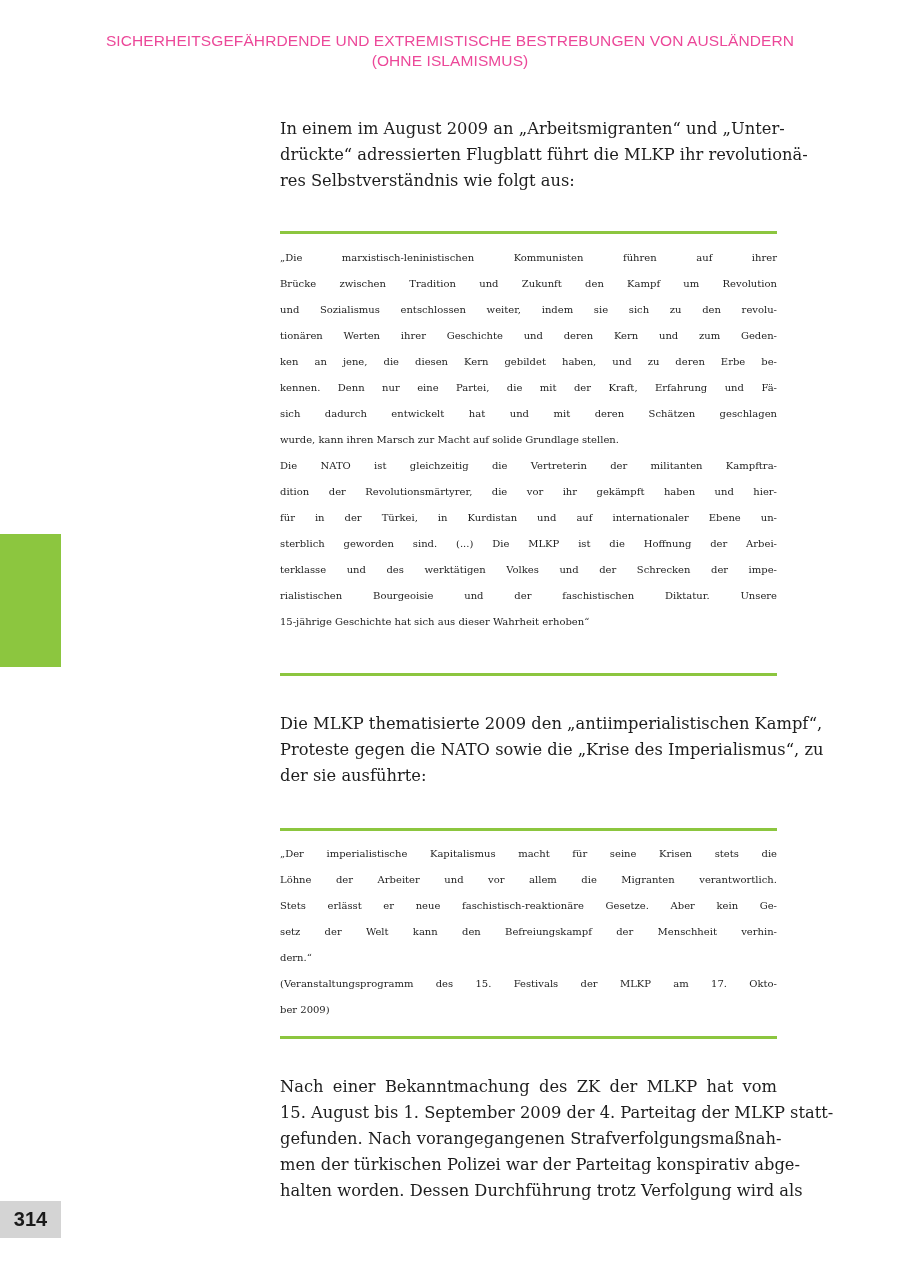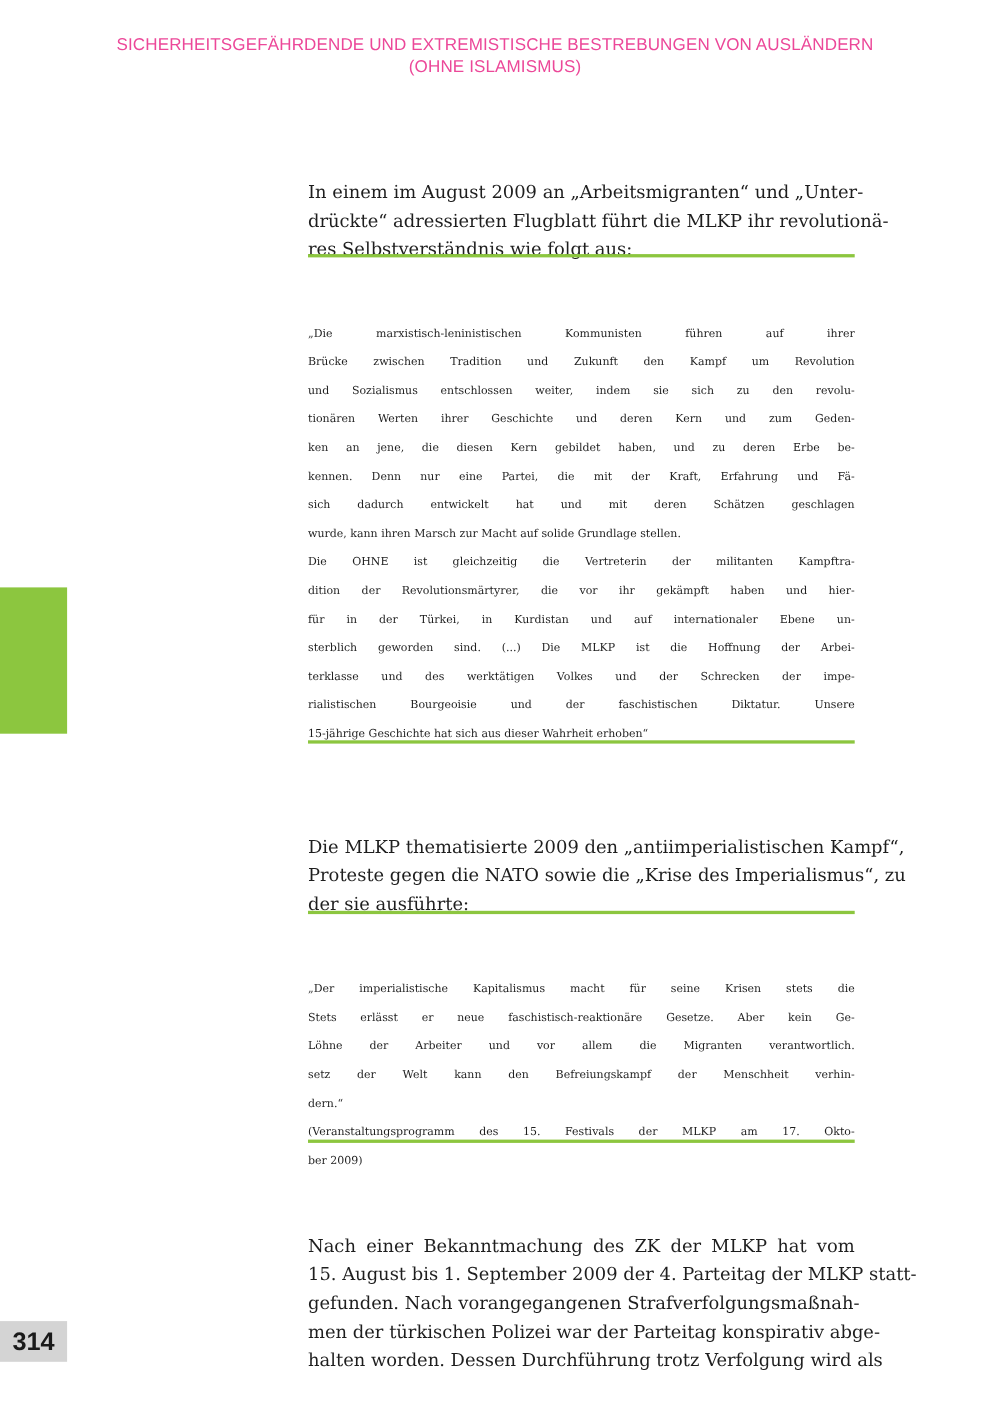--- a/index.html
+++ b/index.html
@@ -17,24 +17,24 @@
   }
   .running-header div { white-space: nowrap; }
   .green-tab {
     position: absolute; left: 0; top: 534px; width: 61px; height: 133px;
     background: #8cc63f;
   }
   .page-number {
     position: absolute; left: 0; top: 1201px; width: 61px; height: 37px;
     background: #d4d4d4;
     font-family: "Liberation Sans", sans-serif; font-weight: bold;
-    font-size: 23px; line-height: 37px; text-align: center; color: #1a1a1a;
+    font-size: 20px; line-height: 37px; text-align: center; color: #1a1a1a;
   }
   .column {
-    position: absolute; left: 280px; width: 497px; margin-top: 46px;
+    position: absolute; left: 280px; width: 497px;
   }
   .para {
     margin: 0; font-size: 16.3px; line-height: 26px; text-align: justify;
     hyphens: manual;
   }
   .para .ln { display: block; text-align: justify; text-align-last: justify; white-space: nowrap; }
   .para .ln.last { text-align-last: left; }
   .quote .ln { font-size: 10px; }
   .rule {
     position: absolute; left: 280px; width: 497px; height: 3px;
@@ -65,21 +65,21 @@
 <div class="column quote" style="top:245px;">
   <p class="para">
     <span class="ln">„Die marxistisch-leninistischen Kommunisten führen auf ihrer</span>
     <span class="ln">Brücke zwischen Tradition und Zukunft den Kampf um Revolution</span>
     <span class="ln">und Sozialismus entschlossen weiter, indem sie sich zu den revolu-</span>
     <span class="ln">tionären Werten ihrer Geschichte und deren Kern und zum Geden-</span>
     <span class="ln">ken an jene, die diesen Kern gebildet haben, und zu deren Erbe be-</span>
     <span class="ln">kennen. Denn nur eine Partei, die mit der Kraft, Erfahrung und Fä-</span>
     <span class="ln">sich dadurch entwickelt hat und mit deren Schätzen geschlagen</span>
     <span class="ln last">wurde, kann ihren Marsch zur Macht auf solide Grundlage stellen.</span>
-    <span class="ln">Die OHNE ist gleichzeitig die Vertreterin der militanten Kampftra-</span>
+    <span class="ln">Die NATO ist gleichzeitig die Vertreterin der militanten Kampftra-</span>
     <span class="ln">dition der Revolutionsmärtyrer, die vor ihr gekämpft haben und hier-</span>
     <span class="ln">für in der Türkei, in Kurdistan und auf internationaler Ebene un-</span>
     <span class="ln">sterblich geworden sind. (...) Die MLKP ist die Hoffnung der Arbei-</span>
     <span class="ln">terklasse und des werktätigen Volkes und der Schrecken der impe-</span>
     <span class="ln">rialistischen Bourgeoisie und der faschistischen Diktatur. Unsere</span>
     <span class="ln last">15-jährige Geschichte hat sich aus dieser Wahrheit erhoben“</span>
   </p>
 </div>
 
 <div class="rule" style="top:673px;"></div>
@@ -90,22 +90,22 @@
     <span class="ln">Proteste gegen die NATO sowie die „Krise des Imperialismus“, zu</span>
     <span class="ln last">der sie ausführte:</span>
   </p>
 </div>
 
 <div class="rule" style="top:828px;"></div>
 
 <div class="column quote" style="top:841px;">
   <p class="para">
     <span class="ln">„Der imperialistische Kapitalismus macht für seine Krisen stets die</span>
+    <span class="ln">Löhne der Arbeiter und vor allem die Migranten verantwortlich.</span>
     <span class="ln">Stets erlässt er neue faschistisch-reaktionäre Gesetze. Aber kein Ge-</span>
-    <span class="ln">Löhne der Arbeiter und vor allem die Migranten verantwortlich.</span>
     <span class="ln">setz der Welt kann den Befreiungskampf der Menschheit verhin-</span>
     <span class="ln last">dern.“</span>
     <span class="ln">(Veranstaltungsprogramm des 15. Festivals der MLKP am 17. Okto-</span>
     <span class="ln last">ber 2009)</span>
   </p>
 </div>
 
 <div class="rule" style="top:1036px;"></div>
 
 <div class="column" style="top:1074px;">

